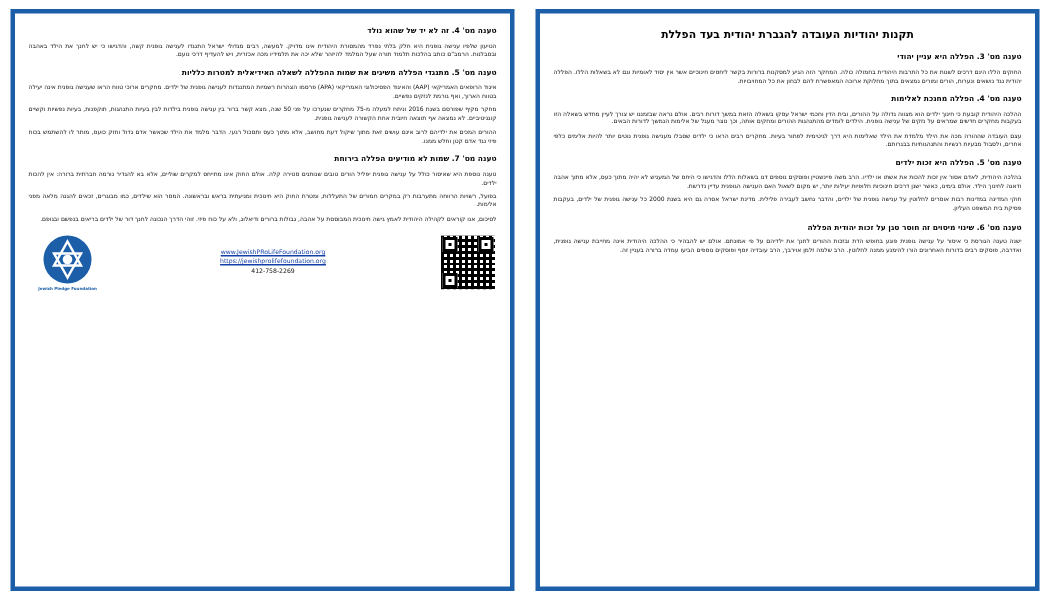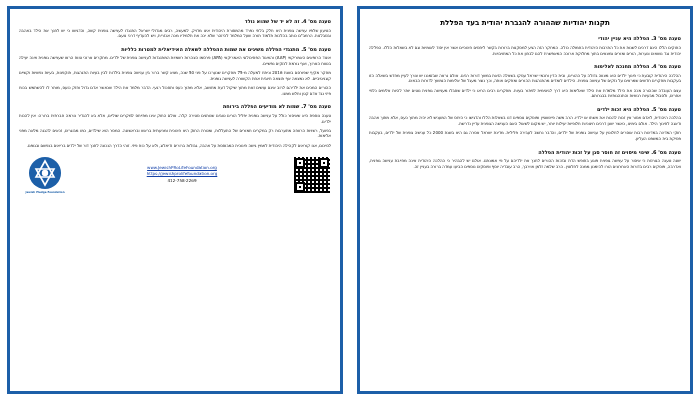--- a/index.html
+++ b/index.html
@@ -201,21 +201,21 @@
             <span class="eye bl"></span>
           </div>
         </div>
 
       </div>
     </div>
   </div>
 
   <div class="panel">
     <div class="panel-inner">
-      <h1 class="doc-title">תקנות יהודיות שההורה להגברת יהודית בעד הפללת</h1>
+      <h1 class="doc-title">תקנות יהודיות העובדה להגברת יהודית בעד הפללת</h1>
       <div class="col-body">
 
         <h2 class="sec-title first">טענה מס' 3. הפללה היא עניין יהודי</h2>
         <p class="para">החוקים הללו הינם דרכים לשנות את כל התרבות היהודית בחמולה כולה. המחקר הזה הגיע למסקנות ברורות בקשר ליחסים חינוכיים אשר אין יסוד לאומיות וגם לא בשאלות הללו. הפללה יהודית נגד נושאים ונערות, הורים ומורים נמצאים בתוך מחלוקת ארוכה המאפשרת להם לבחון את כל המחויבויות.</p>
 
         <h2 class="sec-title">טענה מס' 4. הפללה מחנכת לאלימות</h2>
         <p class="para">ההלכה היהודית קובעת כי חינוך ילדים הוא מצווה גדולה על ההורים, ובית הדין וחכמי ישראל עסקו בשאלה הזאת במשך דורות רבים. אולם נראה שבזמננו יש צורך לעיין מחדש בשאלה הזו בעקבות מחקרים חדשים שמראים על נזקים של ענישה גופנית. הילדים לומדים מהתנהגות ההורים ומחקים אותה, וכך נוצר מעגל של אלימות הנמשך לדורות הבאים.</p>
         <p class="para">עצם העובדה שההורה מכה את הילד מלמדת את הילד שאלימות היא דרך לגיטימית לפתור בעיות. מחקרים רבים הראו כי ילדים שסבלו מענישה גופנית נוטים יותר להיות אלימים כלפי אחרים, ולסבול מבעיות רגשיות והתנהגותיות בבגרותם.</p>
 
         <h2 class="sec-title">טענה מס' 5. הפללה היא זכות ילדים</h2>

